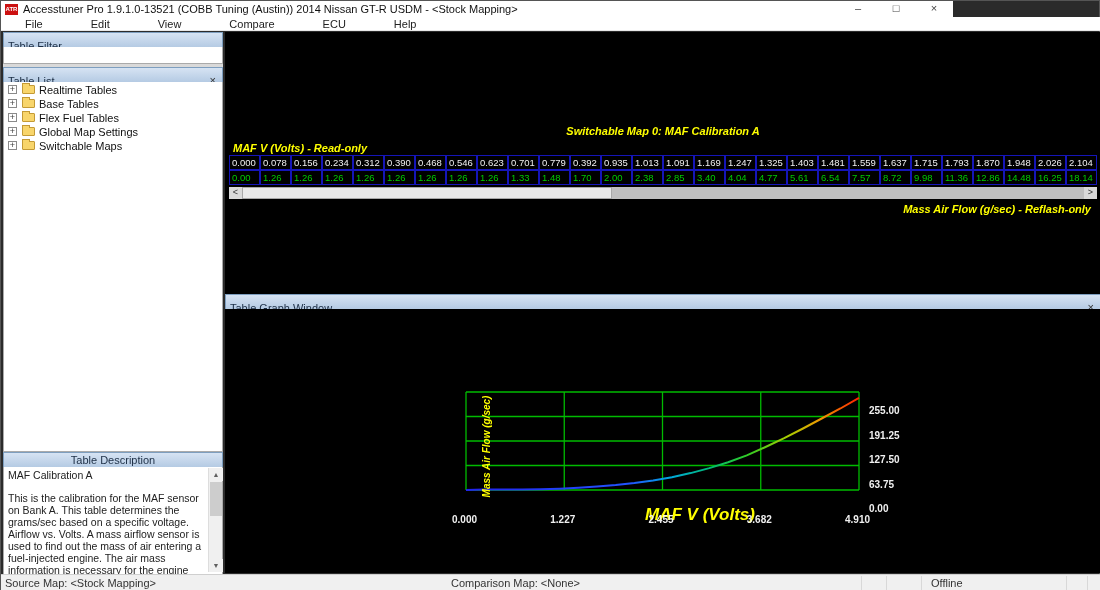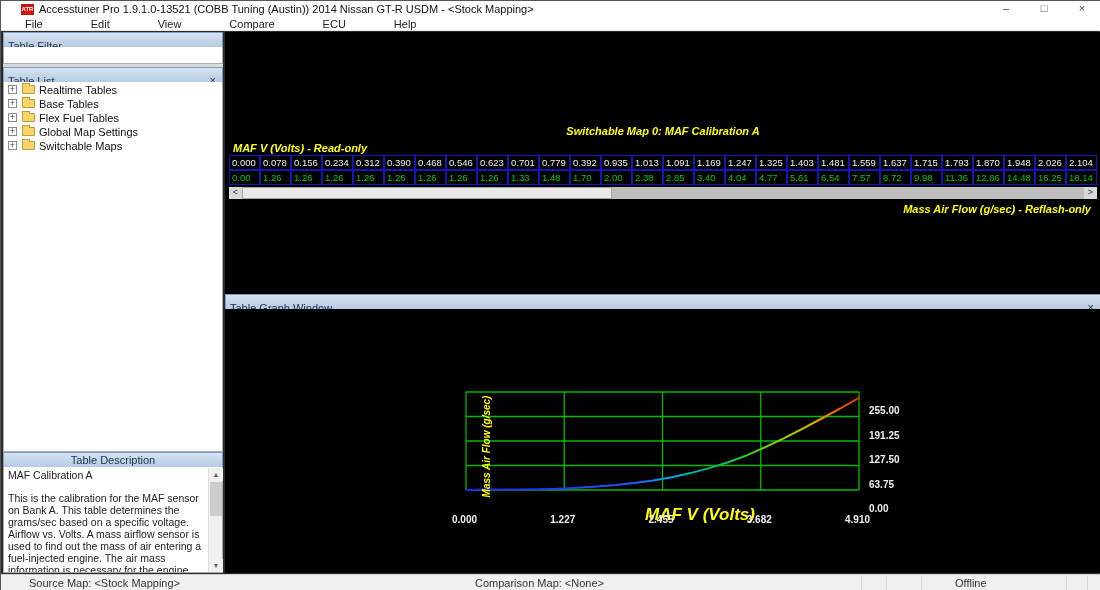--- a/index.html
+++ b/index.html
@@ -1,20 +1,20 @@
 <!DOCTYPE html>
 <html><head>
 <meta charset="utf-8">
 <style>
   * { margin:0; padding:0; box-sizing:border-box; font-family:"Liberation Sans", sans-serif; }
   html,body { width:1100px; height:590px; overflow:hidden; background:#2b2b2b; }
   #app { position:relative; width:1100px; height:590px; background:#2b2b2b; border:1px solid #555; }
 
   
-  #titlebar { position:absolute; left:0; top:0; width:1100px; height:16px; background:#fff; display:flex; align-items:center;padding-left:16px; }
+  #titlebar { position:absolute; left:0; top:0; width:952px; height:16px; background:#fff; display:flex; align-items:center; }
   #app-icon { width:13px; height:11px; background:#cc1111; margin:0 5px 0 4px; color:#fff; font-size:6px; font-weight:bold; text-align:center; line-height:11px; letter-spacing:0; }
   #title-text { font-size:11px; color:#111; white-space:nowrap; }
   #win-controls { margin-left:auto; display:flex; height:16px; }
   .win-btn { width:38px; height:16px; text-align:center; line-height:14px; font-size:11px; color:#444; cursor:default; }
   #menubar { position:absolute; left:0; top:16px; width:1100px; height:14px; background:#fff; display:flex; align-items:center; border-bottom:1px solid #e8e8e8; }
   .menu-item { font-size:11px; color:#222; padding:0 24px; line-height:14px; }
 
   
   .panel-header { background:linear-gradient(#d6e3f3,#9db9d8); border:1px solid #7d9ebf; color:#1c2e45; font-size:11px; padding:1px 4px 0 4px; height:26px; display:flex; align-items:center; }
   .panel-header .close-x { margin-left:auto; color:#333; font-size:11px; line-height:11px; padding:0 2px; }
@@ -24,21 +24,21 @@
   #filter-header { position:absolute; left:0; top:0; width:220px; }
   #filter-input { position:absolute; left:0; top:15px; width:220px; height:17px; border:1px solid #aaa; border-top:none; background:#fff; font-size:11px; padding:0 3px; }
   #list-header  { position:absolute; left:0; top:35px; width:220px; }
   #tree { position:absolute; left:0; top:50px; width:220px; height:370px; background:#fff; border:1px solid #aaa; border-top:none; overflow:hidden; }
   .tree-row { display:flex; align-items:center; height:13px; margin:1px 0 0 4px; }
   .expander { width:9px; height:9px; border:1px solid #8a8a8a; background:#fff; color:#444; font-size:9px; line-height:7px; text-align:center; flex:0 0 9px; }
   .folder { width:13px; height:9px; background:#f8d56b; border:1px solid #c49a35; border-radius:1px; margin:0 4px 0 5px; position:relative; flex:0 0 13px; }
   .folder:before { content:""; position:absolute; top:-3px; left:-1px; width:6px; height:2px; background:#f8d56b; border:1px solid #c49a35; border-bottom:none; }
   .tree-label { font-size:11px; color:#111; white-space:nowrap; }
   #desc-header { position:absolute; left:0; top:420px; width:220px;flex-direction:column; }
-  #desc-body { position:absolute; left:0; top:435px; width:220px; height:106px; background:#fff; border:1px solid #aaa; border-top:none; font-size:10.5px; color:#222; padding:2px 16px 2px 4px; line-height:12px; overflow:hidden; }
+  #desc-body { position:absolute; left:0; top:435px; width:220px; height:122px; background:#fff; border:1px solid #aaa; border-top:none; font-size:10.5px; color:#222; padding:2px 16px 2px 4px; line-height:12px; overflow:hidden; }
   #desc-body .para { margin-bottom:11px; }
   #desc-scroll { position:absolute; right:1px; top:436px; width:14px; height:104px; background:#f0f0f0; border-left:1px solid #ddd; }
   #desc-scroll .arr { position:absolute; left:0; width:14px; height:13px; color:#606060; font-size:7px; text-align:center; line-height:13px; background:#f0f0f0; }
   #desc-scroll .thumb { position:absolute; left:1px; top:14px; width:12px; height:34px; background:#cdcdcd; }
 
   
   #right { position:absolute; left:224px; top:31px; width:876px; height:541px; background:#000; }
   #grid-header { position:absolute; left:0; top:0; width:876px; }
   .yellow { color:#ffff00; font-weight:bold; font-style:italic; font-size:11px; }
   #map-title { position:absolute; left:0; top:93px; width:876px; text-align:center; }
@@ -58,21 +58,21 @@
 
   #graph-header { position:absolute; left:0; top:262px; width:876px; }
   #graph-area { position:absolute; left:0; top:277px; width:876px; height:264px; background:#000; }
   #graph-svg { position:absolute; left:0; top:0; }
   .tick { position:absolute; color:#f0f0f0; font-size:10px; font-weight:bold; white-space:nowrap;margin-top:18px; }
   #graph-ylabel { position:absolute; left:211px; top:132px; transform:rotate(-90deg); transform-origin:center; font-size:10px; }
   #graph-xlabel { position:absolute; left:0; top:196px; width:950px; text-align:center; font-size:17px; }
 
   
   #statusbar { position:absolute; left:0; top:573px; width:1100px; height:17px; background:#f0f0f0; border-top:1px solid #cfcfcf; font-size:11px; color:#333; }
-  #statusbar span { position:absolute; top:2px;margin-left:24px; }
+  #statusbar span { position:absolute; top:2px; }
   .sb-sep { position:absolute; top:1px; width:1px; height:15px; background:#d8d8d8; }
 </style>
 </head>
 <body>
 
 <div id="app">
 
   <div id="titlebar">
     <div id="app-icon">ATR</div>
     <div id="title-text">Accesstuner Pro 1.9.1.0-13521 (COBB Tuning (Austin)) 2014 Nissan GT-R USDM - &lt;Stock Mapping&gt;</div>

